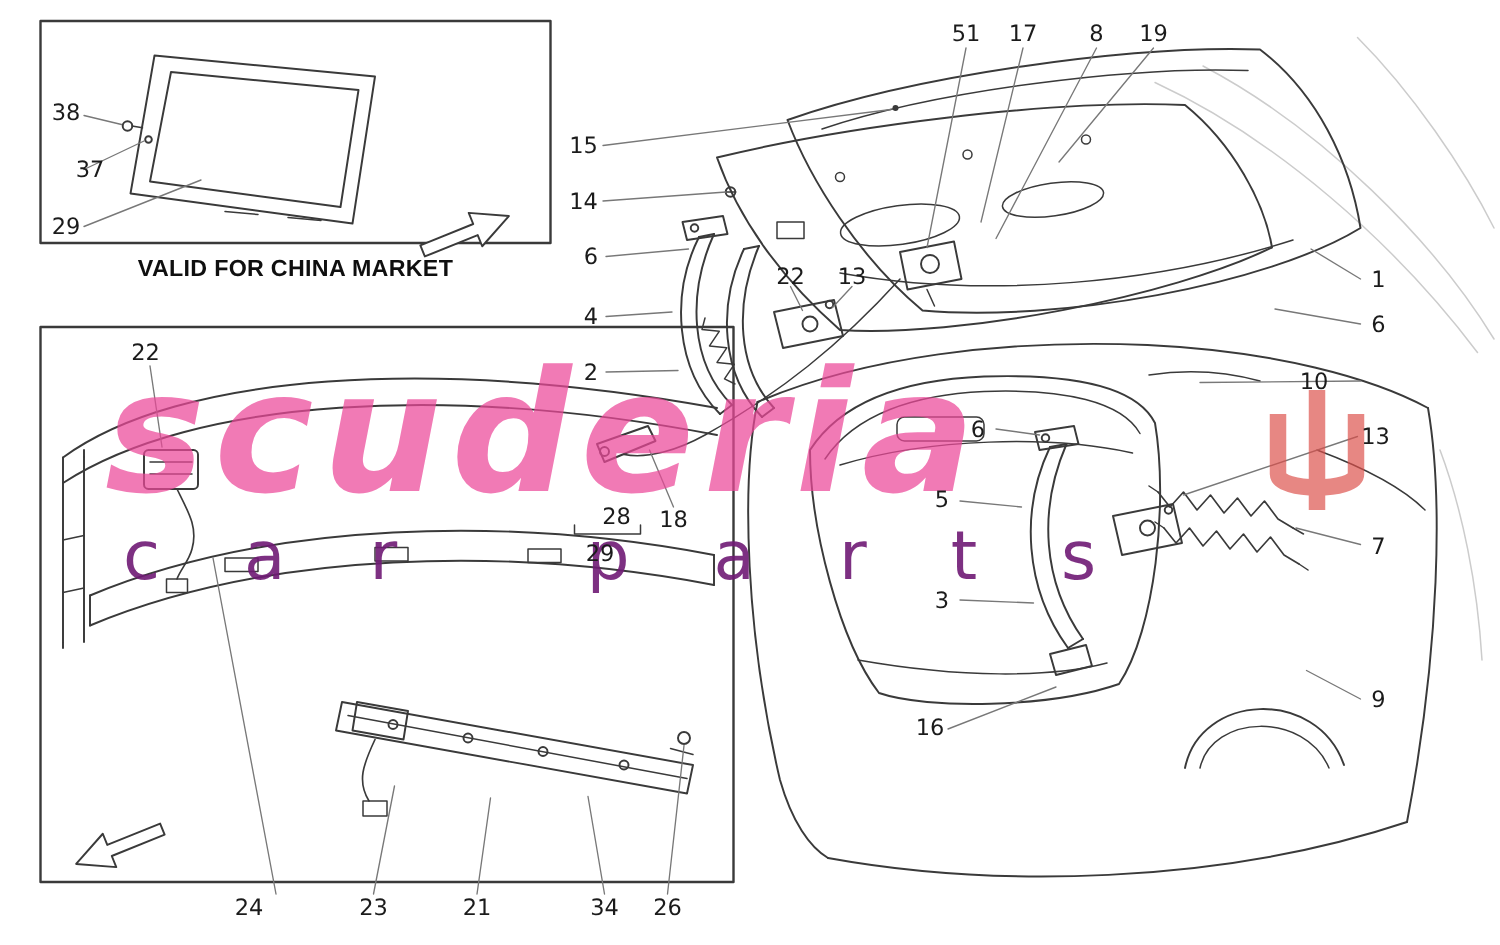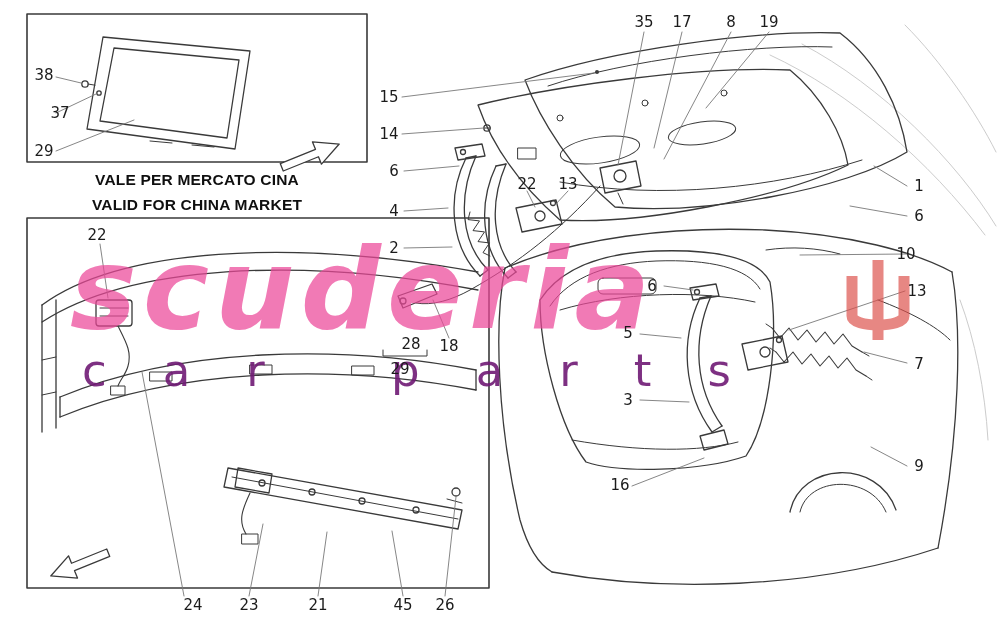--- a/index.html
+++ b/index.html
@@ -195,49 +195,48 @@
   </g>
 </svg>
 
 <div class="wm-brand">scuderia</div>
 <div class="wm-sub">car parts</div>
 <svg class="wm-logo" width="80" height="92" viewBox="0 0 80 92">
   <path d="M40,88 L40,8 M14,64 L14,24 M66,64 L66,24 M14,64 C14,76 66,76 66,64" stroke="#dd4f4a" stroke-width="11" fill="none"></path>
 </svg>
 
 <div class="notice">
-  <div>VALE PER MERCATO CINA</div>
   <div>VALID FOR CHINA MARKET</div>
 </div>
 
-<div class="callout" style="left:644px;top:22px">35</div>
+<div class="callout" style="left:644px;top:22px">51</div>
 <div class="callout" style="left:682px;top:22px">17</div>
 <div class="callout" style="left:731px;top:22px">8</div>
 <div class="callout" style="left:769px;top:22px">19</div>
 <div class="callout" style="left:389px;top:97px">15</div>
 <div class="callout" style="left:389px;top:134px">14</div>
 <div class="callout" style="left:394px;top:171px">6</div>
 <div class="callout" style="left:394px;top:211px">4</div>
 <div class="callout" style="left:394px;top:248px">2</div>
 <div class="callout" style="left:527px;top:184px">22</div>
 <div class="callout" style="left:568px;top:184px">13</div>
 <div class="callout" style="left:449px;top:346px">18</div>
 <div class="callout" style="left:411px;top:344px">28</div>
 <div class="callout" style="left:400px;top:369px">29</div>
 <div class="callout" style="left:919px;top:186px">1</div>
 <div class="callout" style="left:919px;top:216px">6</div>
-<div class="callout" style="left:906px;top:254px">10</div>
+<div class="callout" style="left:876px;top:254px">10</div>
 <div class="callout" style="left:917px;top:291px">13</div>
 <div class="callout" style="left:919px;top:364px">7</div>
 <div class="callout" style="left:919px;top:466px">9</div>
 <div class="callout" style="left:652px;top:286px">6</div>
 <div class="callout" style="left:628px;top:333px">5</div>
 <div class="callout" style="left:628px;top:400px">3</div>
 <div class="callout" style="left:620px;top:485px">16</div>
 <div class="callout" style="left:44px;top:75px">38</div>
 <div class="callout" style="left:60px;top:113px">37</div>
 <div class="callout" style="left:44px;top:151px">29</div>
 <div class="callout" style="left:97px;top:235px">22</div>
-<div class="callout" style="left:193px;top:605px">24</div>
+<div class="callout" style="left:166px;top:605px">24</div>
 <div class="callout" style="left:249px;top:605px">23</div>
 <div class="callout" style="left:318px;top:605px">21</div>
-<div class="callout" style="left:403px;top:605px">45</div>
+<div class="callout" style="left:403px;top:605px">34</div>
 <div class="callout" style="left:445px;top:605px">26</div>
 
 </body></html>

